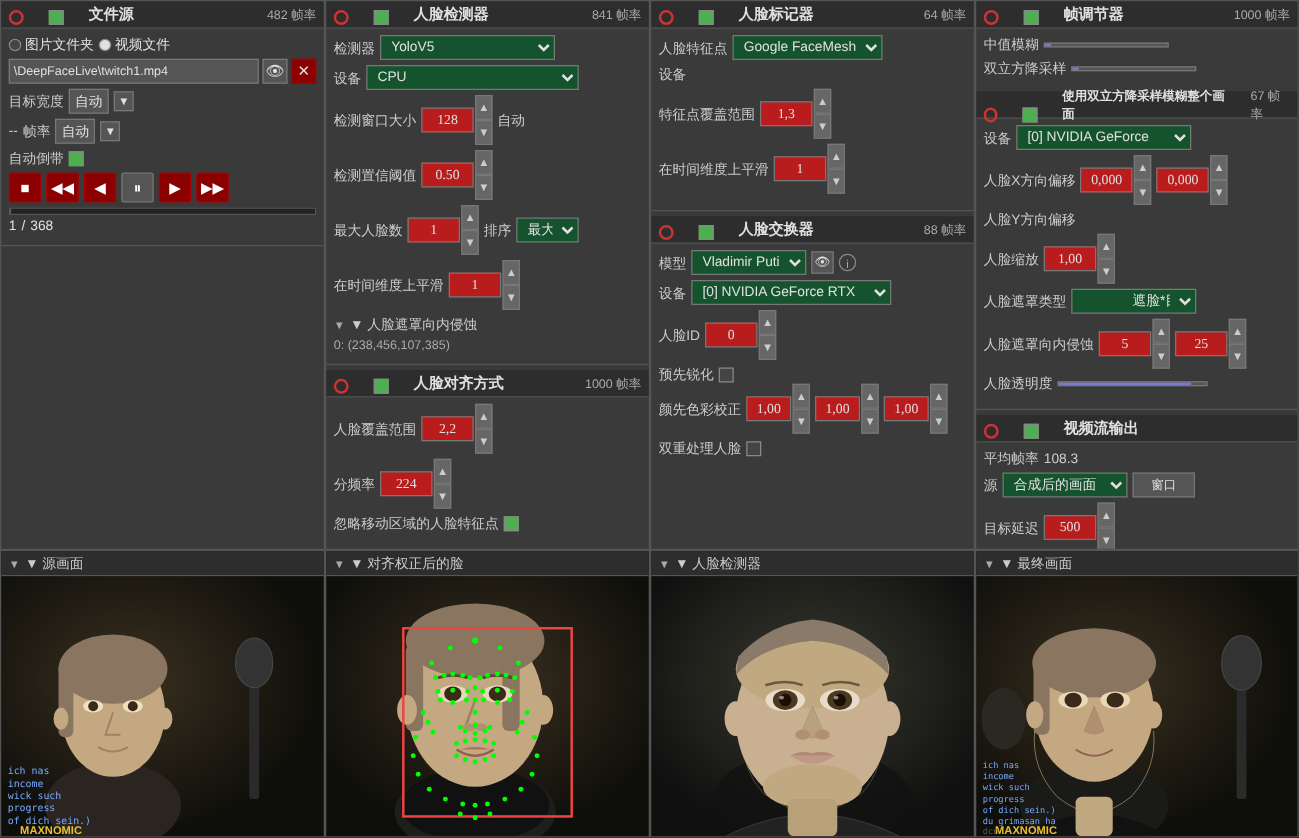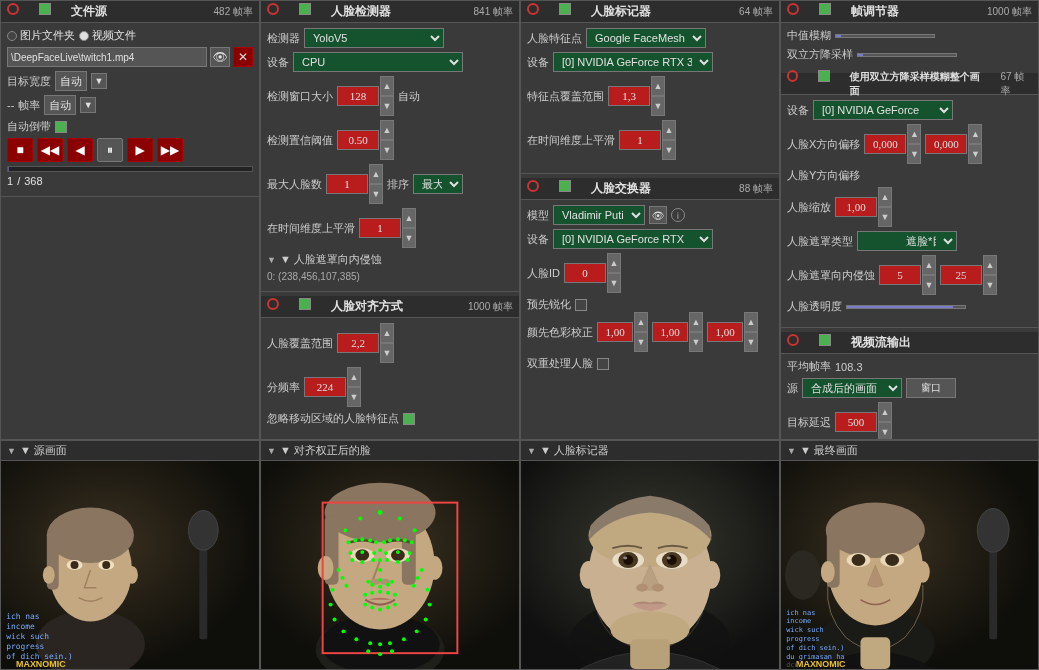--- a/index.html
+++ b/index.html
@@ -24,21 +24,21 @@
       align-items: center;
       justify-content: space-between;
       background: #2d2d2d;
       padding: 3px 6px;
       border-bottom: 1px solid #555;
       height: 22px;
     }
 
     .panel-header-left {
       display: flex;
-      align-items: flex-start;
+      align-items: flex-end;
       gap: 20px;
     }
 
     .panel-title {
       font-weight: bold;
       font-size: 12px;
       color: #e0e0e0;
     }
 
     .panel-fps {
@@ -524,23 +524,20 @@
 
       <div class="row">
         <span class="label">人脸特征点</span>
         <select class="select-box" style="width:120px;">
           <option>Google FaceMesh</option>
         </select>
       </div>
 
       <div class="row">
         <span class="label">设备</span>
-        <select class="select-box" style="width:160px;">
-          <option>[0] NVIDIA GeForce RTX 3</option>
-        </select>
       </div>
 
       <div class="row">
         <span class="label">特征点覆盖范围</span>
         <div class="spin-box">
           <input class="spin-input" type="text" value="1,3" style="">
           <div style="display:flex;flex-direction:column;">
             <button class="spin-btn">▲</button>
             <button class="spin-btn">▼</button>
           </div>
@@ -955,21 +952,21 @@
         <circle cx="108" cy="192" r="2" fill="#0f0"></circle>
         <circle cx="120" cy="195" r="2" fill="#0f0"></circle>
         <circle cx="132" cy="192" r="2" fill="#0f0"></circle>
       </svg>
     </div>
   </div>
 
   <div class="image-panel">
     <div class="image-panel-header">
       <span class="triangle">▼</span>
-      <span>▼ 人脸标记器</span>
+      <span>▼ 人脸检测器</span>
     </div>
     <div class="face-image-placeholder">
       <svg width="100%" height="100%" viewBox="0 0 260 210">
         <rect width="260" height="210" fill="#1a1a18"></rect>
         <defs>
           <radialGradient id="bg3" cx="50%" cy="40%" r="60%">
             <stop offset="0%" stop-color="#3a3a30"></stop>
             <stop offset="100%" stop-color="#101010"></stop>
           </radialGradient>
         </defs>

